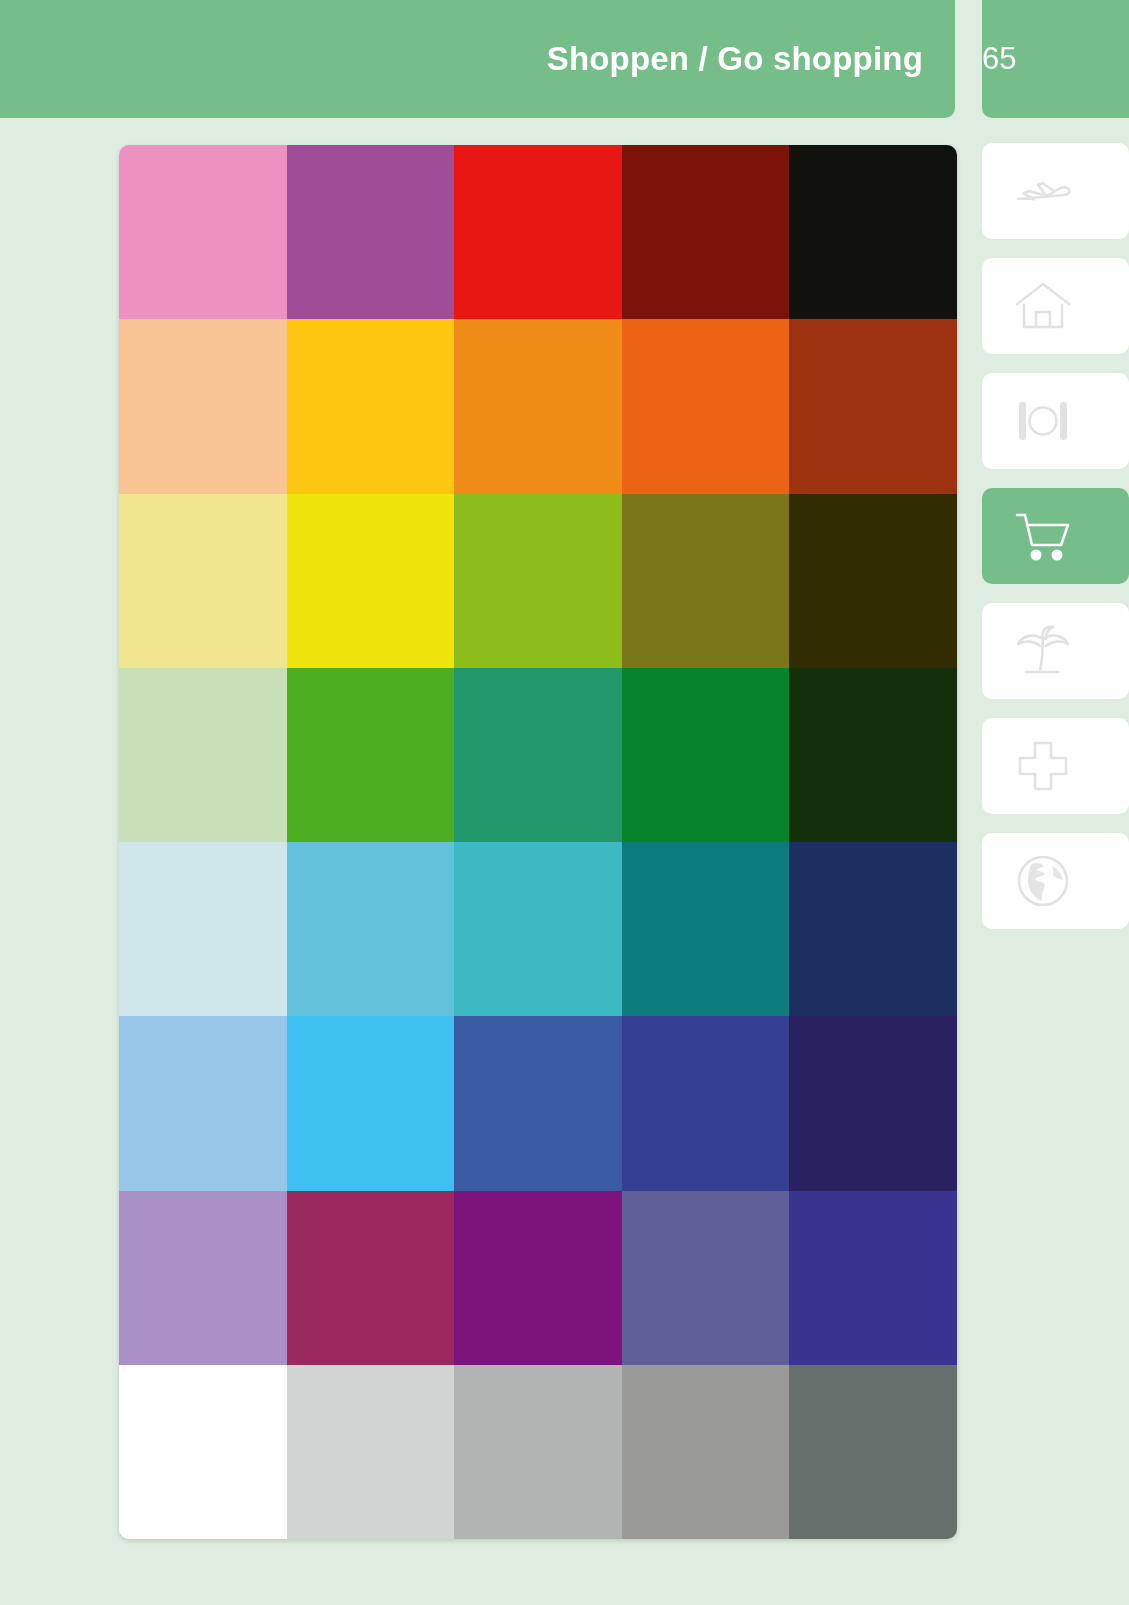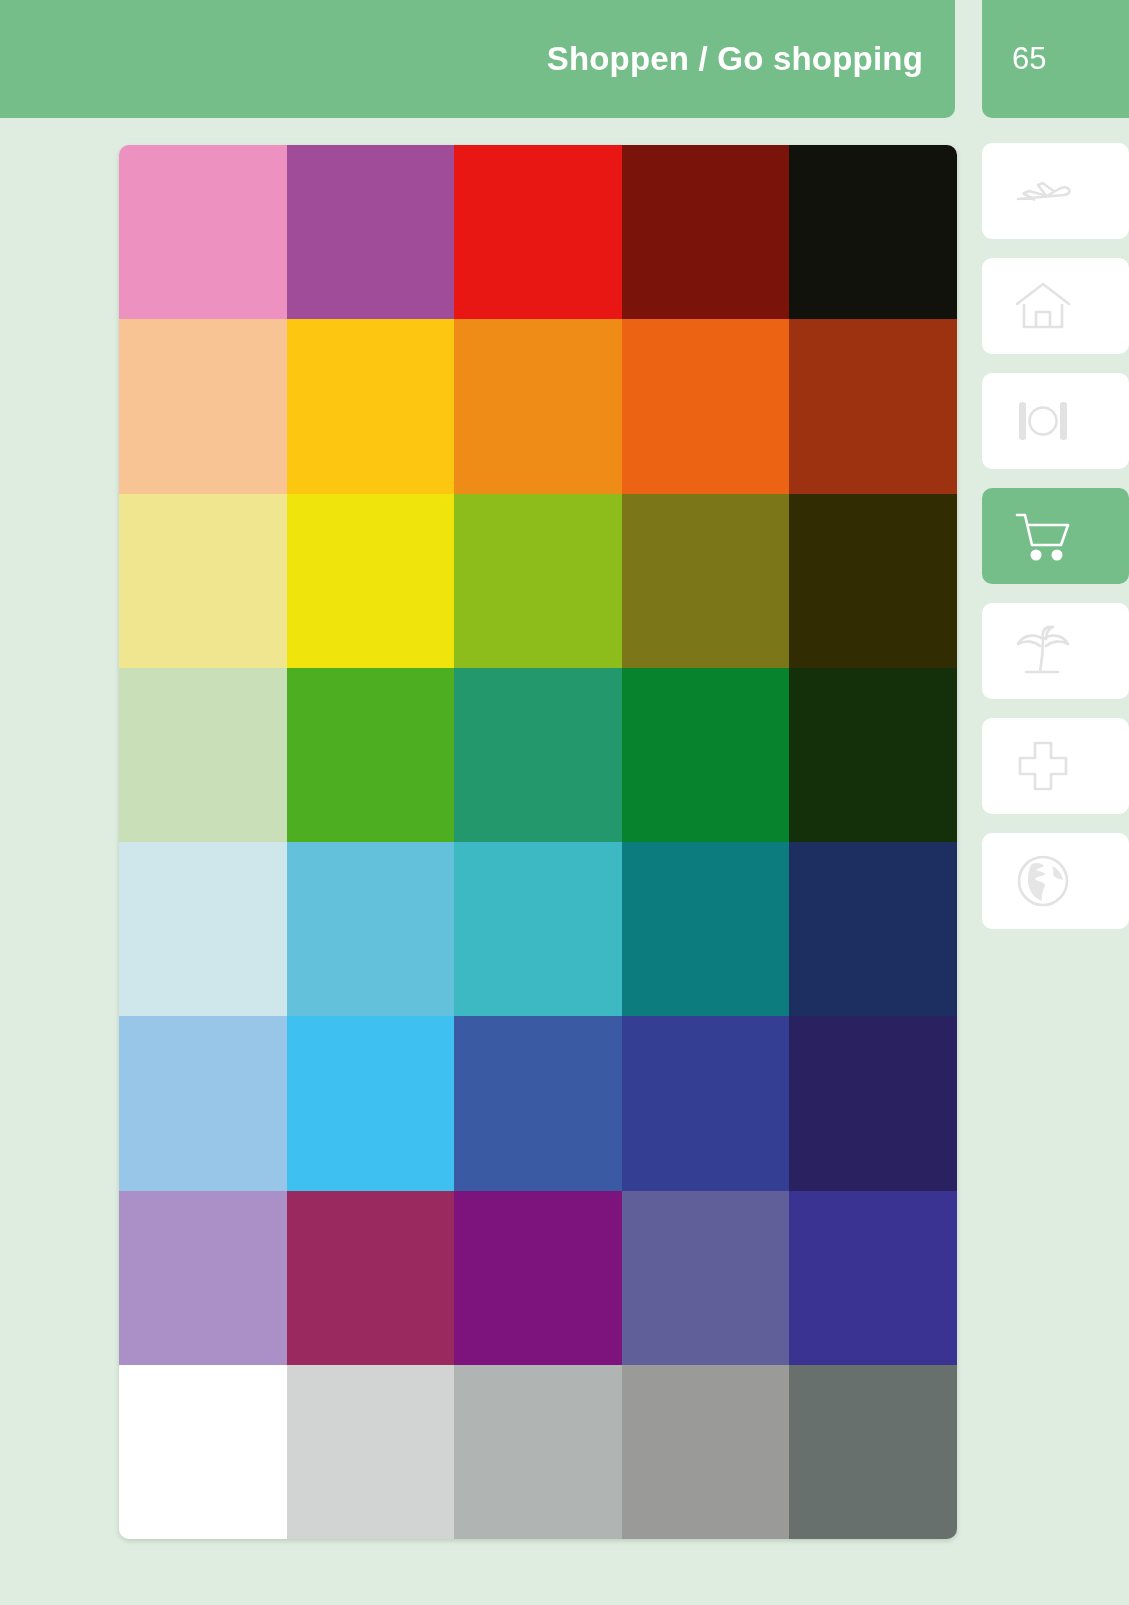--- a/index.html
+++ b/index.html
@@ -41,21 +41,20 @@
     position: absolute;
     left: 982px;
     top: 0;
     width: 147px;
     height: 118px;
     background: #76be89;
     border-bottom-left-radius: 10px;
     display: flex;
     align-items: center;
     justify-content: flex-start;
-    padding-left: 30px;
     box-sizing: border-box;
   }
   #page-number {
     color: #ffffff;
     font-size: 31px;
     font-weight: normal;
   }
 
   
   #color-grid {

